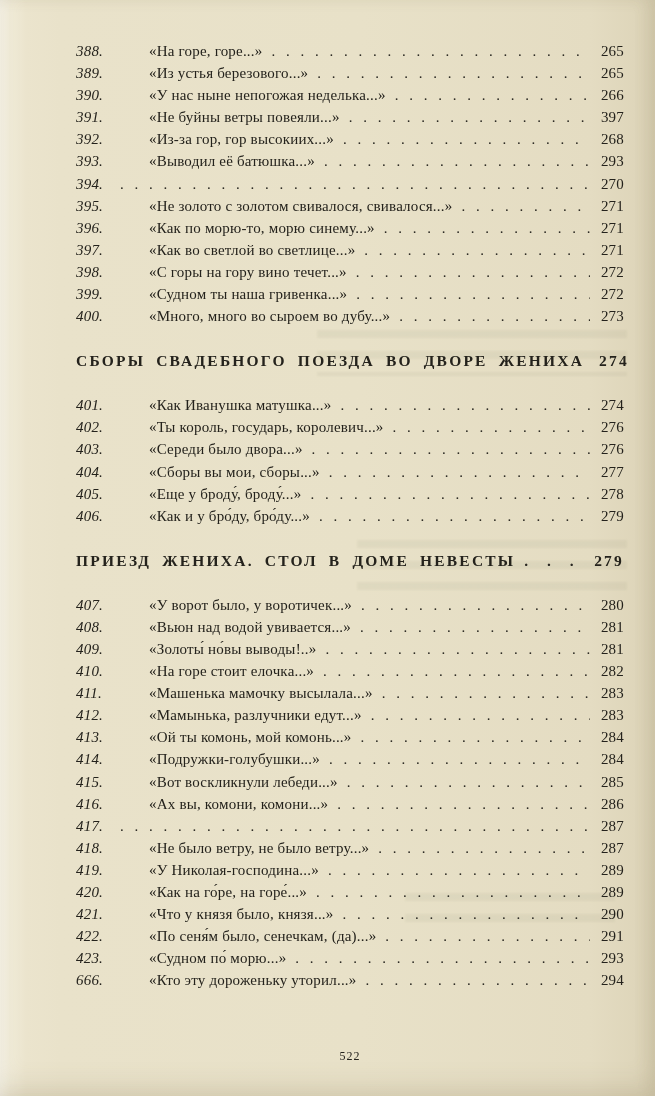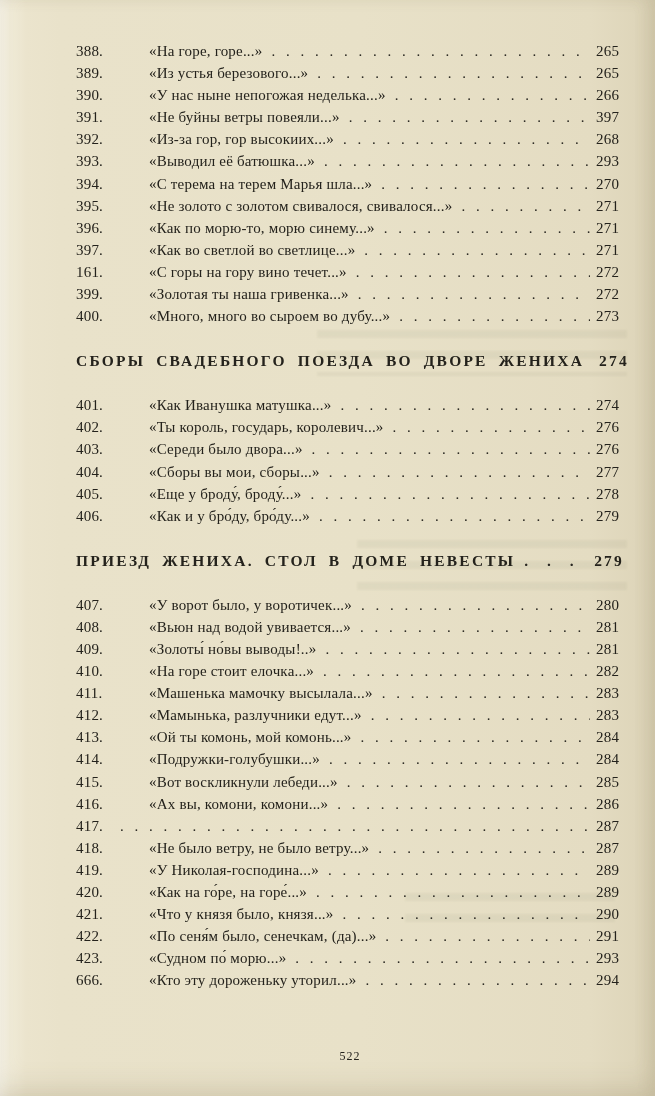--- a/index.html
+++ b/index.html
@@ -15,27 +15,27 @@
     color:#24221c;
   }
   .content{
     position:absolute;left:76px;right:31px;top:40px;
   }
   .entry-row{
     display:flex;align-items:baseline;
     height:22.1px;line-height:22.1px;
     font-size:15px;letter-spacing:0.2px;white-space:nowrap;
   }
-  .entry-num{flex:0 0 35px;}
+  .entry-num{flex:0 0 35px;font-style:italic;}
   .entry-title{flex:0 0 auto;margin-left:38px;}
   .leader{
     flex:1 1 aupx;flex:1;overflow:hidden;white-space:nowrap;
     letter-spacing:3.5px;margin:0 6px 0 9px;color:#2a2822;
   }
-  .page-num{flex:0 0 auto;min-width:28px;}
+  .page-num{flex:0 0 auto;min-width:28px;text-align:right;}
   .heading-row{
     display:flex;align-items:baseline;
     margin:22px 0 21px 0;height:24px;line-height:24px;
     font-size:15.5px;font-weight:bold;letter-spacing:2.2px;word-spacing:5px;
     white-space:nowrap;
   }
   .heading-row .leader{letter-spacing:5px;}
   .footer{
     position:absolute;left:76px;right:31px;bottom:32px;
     text-align:center;font-size:12px;letter-spacing:1px;
@@ -91,21 +91,20 @@
         <span class="page-num">268</span>
       </div>
       <div class="entry-row">
         <span class="entry-num">393.</span>
         <span class="entry-title">«Выводил её батюшка...»</span>
         <span class="leader">. . . . . . . . . . . . . . . . . . . . . . . . . . . . . . . . . . . . . . . . . . . . . . . . . . . . . . . . . . . . . . . . . . . . . . </span>
         <span class="page-num">293</span>
       </div>
       <div class="entry-row">
         <span class="entry-num">394.</span>
-        <span class="entry-title">«С терема на терем Марья шла...»</span>
         <span class="leader">. . . . . . . . . . . . . . . . . . . . . . . . . . . . . . . . . . . . . . . . . . . . . . . . . . . . . . . . . . . . . . . . . . . . . . </span>
         <span class="page-num">270</span>
       </div>
       <div class="entry-row">
         <span class="entry-num">395.</span>
         <span class="entry-title">«Не золото с золотом свивалося, свивалося...»</span>
         <span class="leader">. . . . . . . . . . . . . . . . . . . . . . . . . . . . . . . . . . . . . . . . . . . . . . . . . . . . . . . . . . . . . . . . . . . . . . </span>
         <span class="page-num">271</span>
       </div>
       <div class="entry-row">
@@ -114,28 +113,28 @@
         <span class="leader">. . . . . . . . . . . . . . . . . . . . . . . . . . . . . . . . . . . . . . . . . . . . . . . . . . . . . . . . . . . . . . . . . . . . . . </span>
         <span class="page-num">271</span>
       </div>
       <div class="entry-row">
         <span class="entry-num">397.</span>
         <span class="entry-title">«Как во светлой во светлице...»</span>
         <span class="leader">. . . . . . . . . . . . . . . . . . . . . . . . . . . . . . . . . . . . . . . . . . . . . . . . . . . . . . . . . . . . . . . . . . . . . . </span>
         <span class="page-num">271</span>
       </div>
       <div class="entry-row">
-        <span class="entry-num">161.</span>
+        <span class="entry-num">398.</span>
         <span class="entry-title">«С горы на гору вино течет...»</span>
         <span class="leader">. . . . . . . . . . . . . . . . . . . . . . . . . . . . . . . . . . . . . . . . . . . . . . . . . . . . . . . . . . . . . . . . . . . . . . </span>
         <span class="page-num">272</span>
       </div>
       <div class="entry-row">
         <span class="entry-num">399.</span>
-        <span class="entry-title">«Золотая ты наша гривенка...»</span>
+        <span class="entry-title">«Судном ты наша гривенка...»</span>
         <span class="leader">. . . . . . . . . . . . . . . . . . . . . . . . . . . . . . . . . . . . . . . . . . . . . . . . . . . . . . . . . . . . . . . . . . . . . . </span>
         <span class="page-num">272</span>
       </div>
       <div class="entry-row">
         <span class="entry-num">400.</span>
         <span class="entry-title">«Много, много во сыроем во дубу...»</span>
         <span class="leader">. . . . . . . . . . . . . . . . . . . . . . . . . . . . . . . . . . . . . . . . . . . . . . . . . . . . . . . . . . . . . . . . . . . . . . </span>
         <span class="page-num">273</span>
       </div>
       <div class="heading-row">

